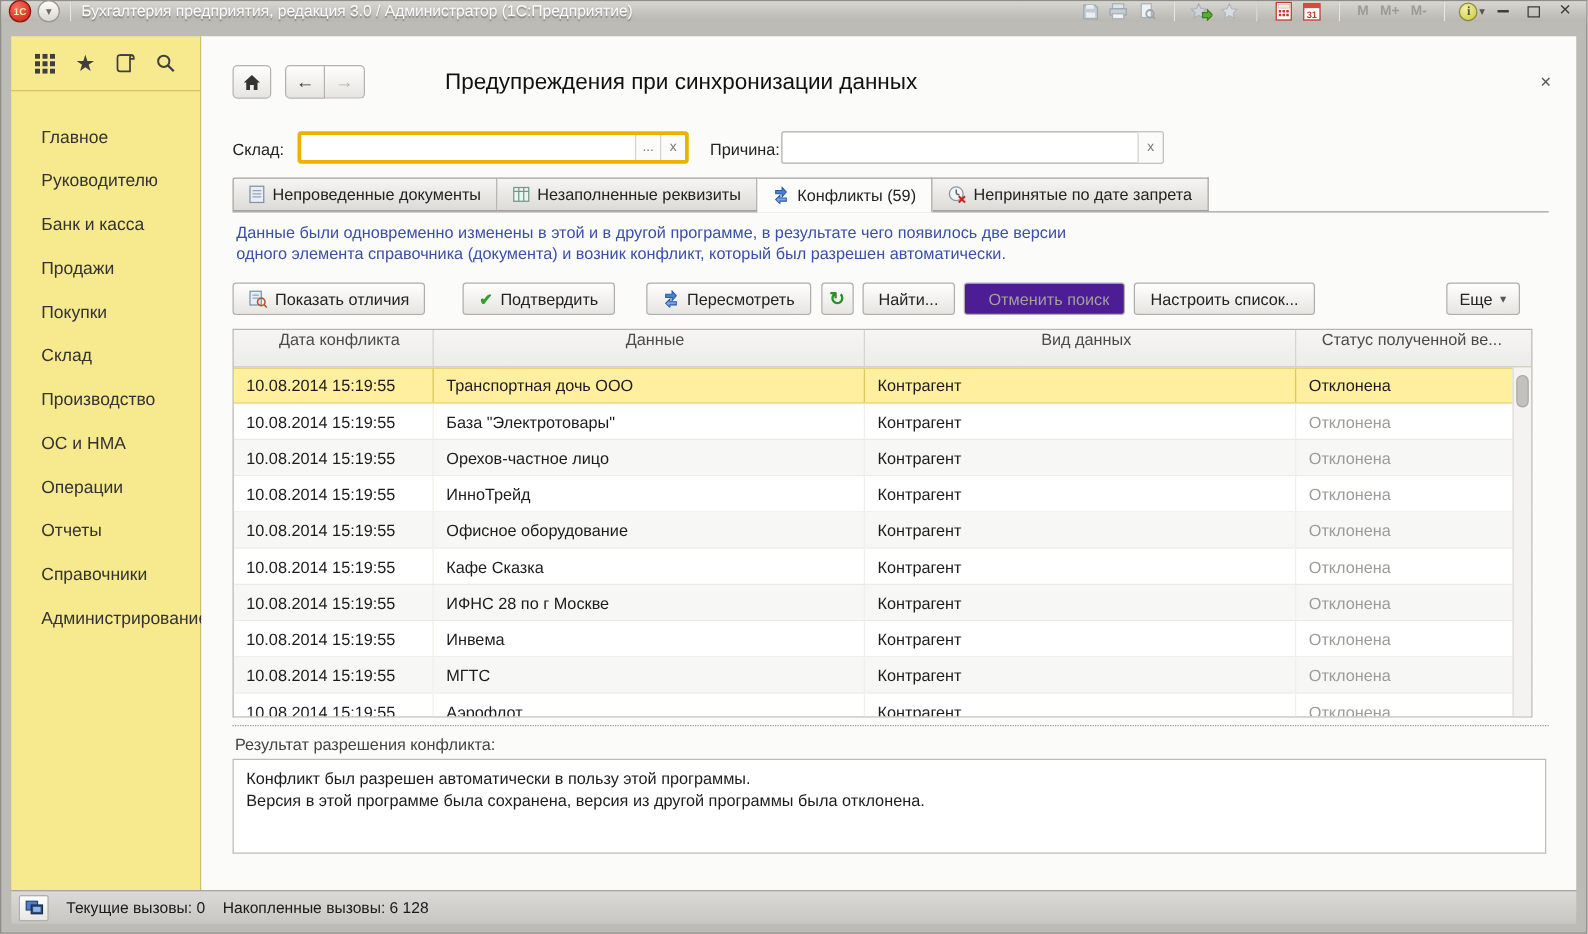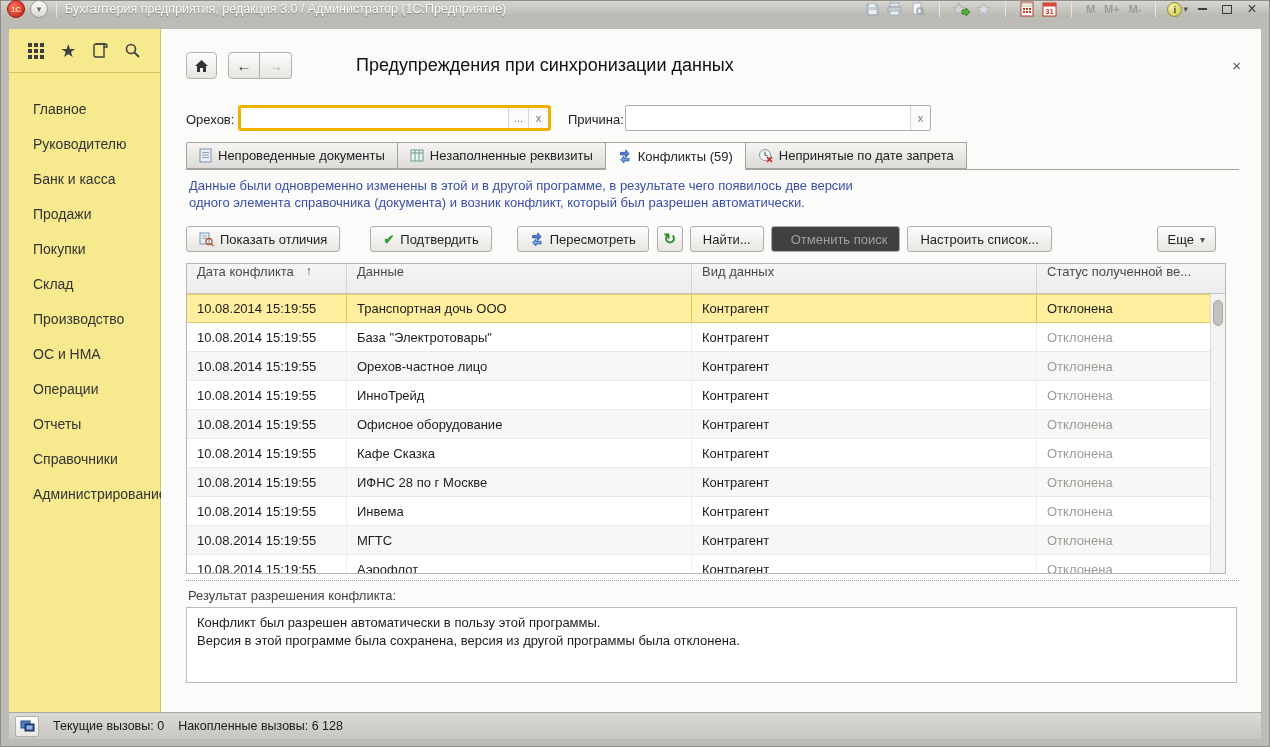--- a/index.html
+++ b/index.html
@@ -64,31 +64,31 @@
   .tab:first-child { border-left:1px solid #a3a19c; border-radius:2px 0 0 0; }
   .tab.active { background:#fcfcfb; height:28px; position:relative; z-index:2; border-bottom:1px solid #fcfcfb; }
 
   
   .infotext { position:absolute; left:28px; top:148px; font-size:13px; color:#3a4fa8; line-height:17px; }
 
   
   .toolbar { position:absolute; left:25px; right:45px; top:197px; height:26px; display:flex; align-items:center;border-radius:13px; }
   .btn { height:26px; border:1px solid #b0aeaa; border-radius:3px; background:linear-gradient(#fefefe,#e7e5e1);
     display:flex; align-items:center; justify-content:center; padding:0 12px; font-size:13px; color:#222; gap:6px; cursor:default; white-space:nowrap;}
-  .btn.dis { color:#a0a09c; background:#404040;padding-left:19px; }
+  .btn.dis { color:#a0a09c; background:#4c1d95;padding-left:19px; }
   .btn.sq { width:26px; padding:0; }
   .gap30 { width:30px; } .gap25 { width:25px; } .gap8 { width:8px; } .gap7 { width:7px; }
   .more { margin-left:auto; padding:0 10px; }
   .chk { color:#2e9e2e; font-size:13px; font-weight:bold; }
   .refr { color:#2e8e2e; font-size:15px; font-weight:bold; }
 
   
   .table { position:absolute; left:25px; top:234px; width:1040px; height:311px; border:1px solid #b7b5b1; background:#fff; overflow:hidden; }
   .thead { display:flex; height:30px; background:linear-gradient(#f6f5f3,#ececea); border-bottom:1px solid #c6c4c0; }
-  .th { font-size:13px; color:#4a4a4a; display:flex; align-items:flex-start; padding-left:10px; border-right:1px solid #d6d4d0; gap:12px; white-space:nowrap; overflow:hidden;}
+  .th { font-size:13px; color:#4a4a4a; display:flex; align-items:center; padding-left:10px; border-right:1px solid #d6d4d0; gap:12px; white-space:nowrap; overflow:hidden;flex-direction:column;}
   .trow { display:flex; height:29px; border-bottom:1px solid #eaeae8; background:#fff; }
   .trow.alt { background:#f7f7f5; }
   .trow.sel { background:#ffef9e; border-top:1px solid #e3cd66; border-bottom:1px solid #e3cd66; }
   .td { font-size:13px; color:#1c1c1c; display:flex; align-items:center; padding-left:10px; border-right:1px solid #efefec; white-space:nowrap; overflow:hidden;}
   .trow.sel .td { border-right:1px solid #dcc75f; font-weight:bold; font-weight:normal; }
   .td.status { color:#9b9b98; }
   .trow.sel .td.status { color:#1c1c1c; }
   .c1 { width:160px; } .c2 { width:345px; } .c3 { width:345px; } .c4 { width:175px; border-right:none; }
   .vscroll { position:absolute; top:30px; right:0; width:15px; bottom:0; background:#f4f3f1; border-left:1px solid #dddbd7; }
   .vthumb { position:absolute; top:6px; left:2px; width:10px; height:26px; background:#c3c1bd; border-radius:5px; border:1px solid #aaa8a4;}
@@ -246,21 +246,21 @@
           <path d="M7.5 1 L14 7 h-2 v6 h-3 v-4 h-3 v4 h-3 v-6 h-2 z" fill="#333"></path>
         </svg>
     </div>
     <div class="navgrp">
       <span class="nb en">←</span>
       <span class="nb dis">→</span>
     </div>
     <div class="page-title">Предупреждения при синхронизации данных</div>
     <span class="form-close">×</span>
 
-    <span class="flabel" style="left:25px">Орехов:</span>
+    <span class="flabel" style="left:25px">Склад:</span>
     <div class="field focus" style="left:77px; width:313px;">
       <input value="" style="">
       <span class="fbtn">...</span>
       <span class="fbtn">x</span>
     </div>
     <span class="flabel" style="left:407px">Причина:</span>
     <div class="field" style="left:464px; width:306px;">
       <input value="" style="">
       <span class="fbtn">x</span>
     </div>

